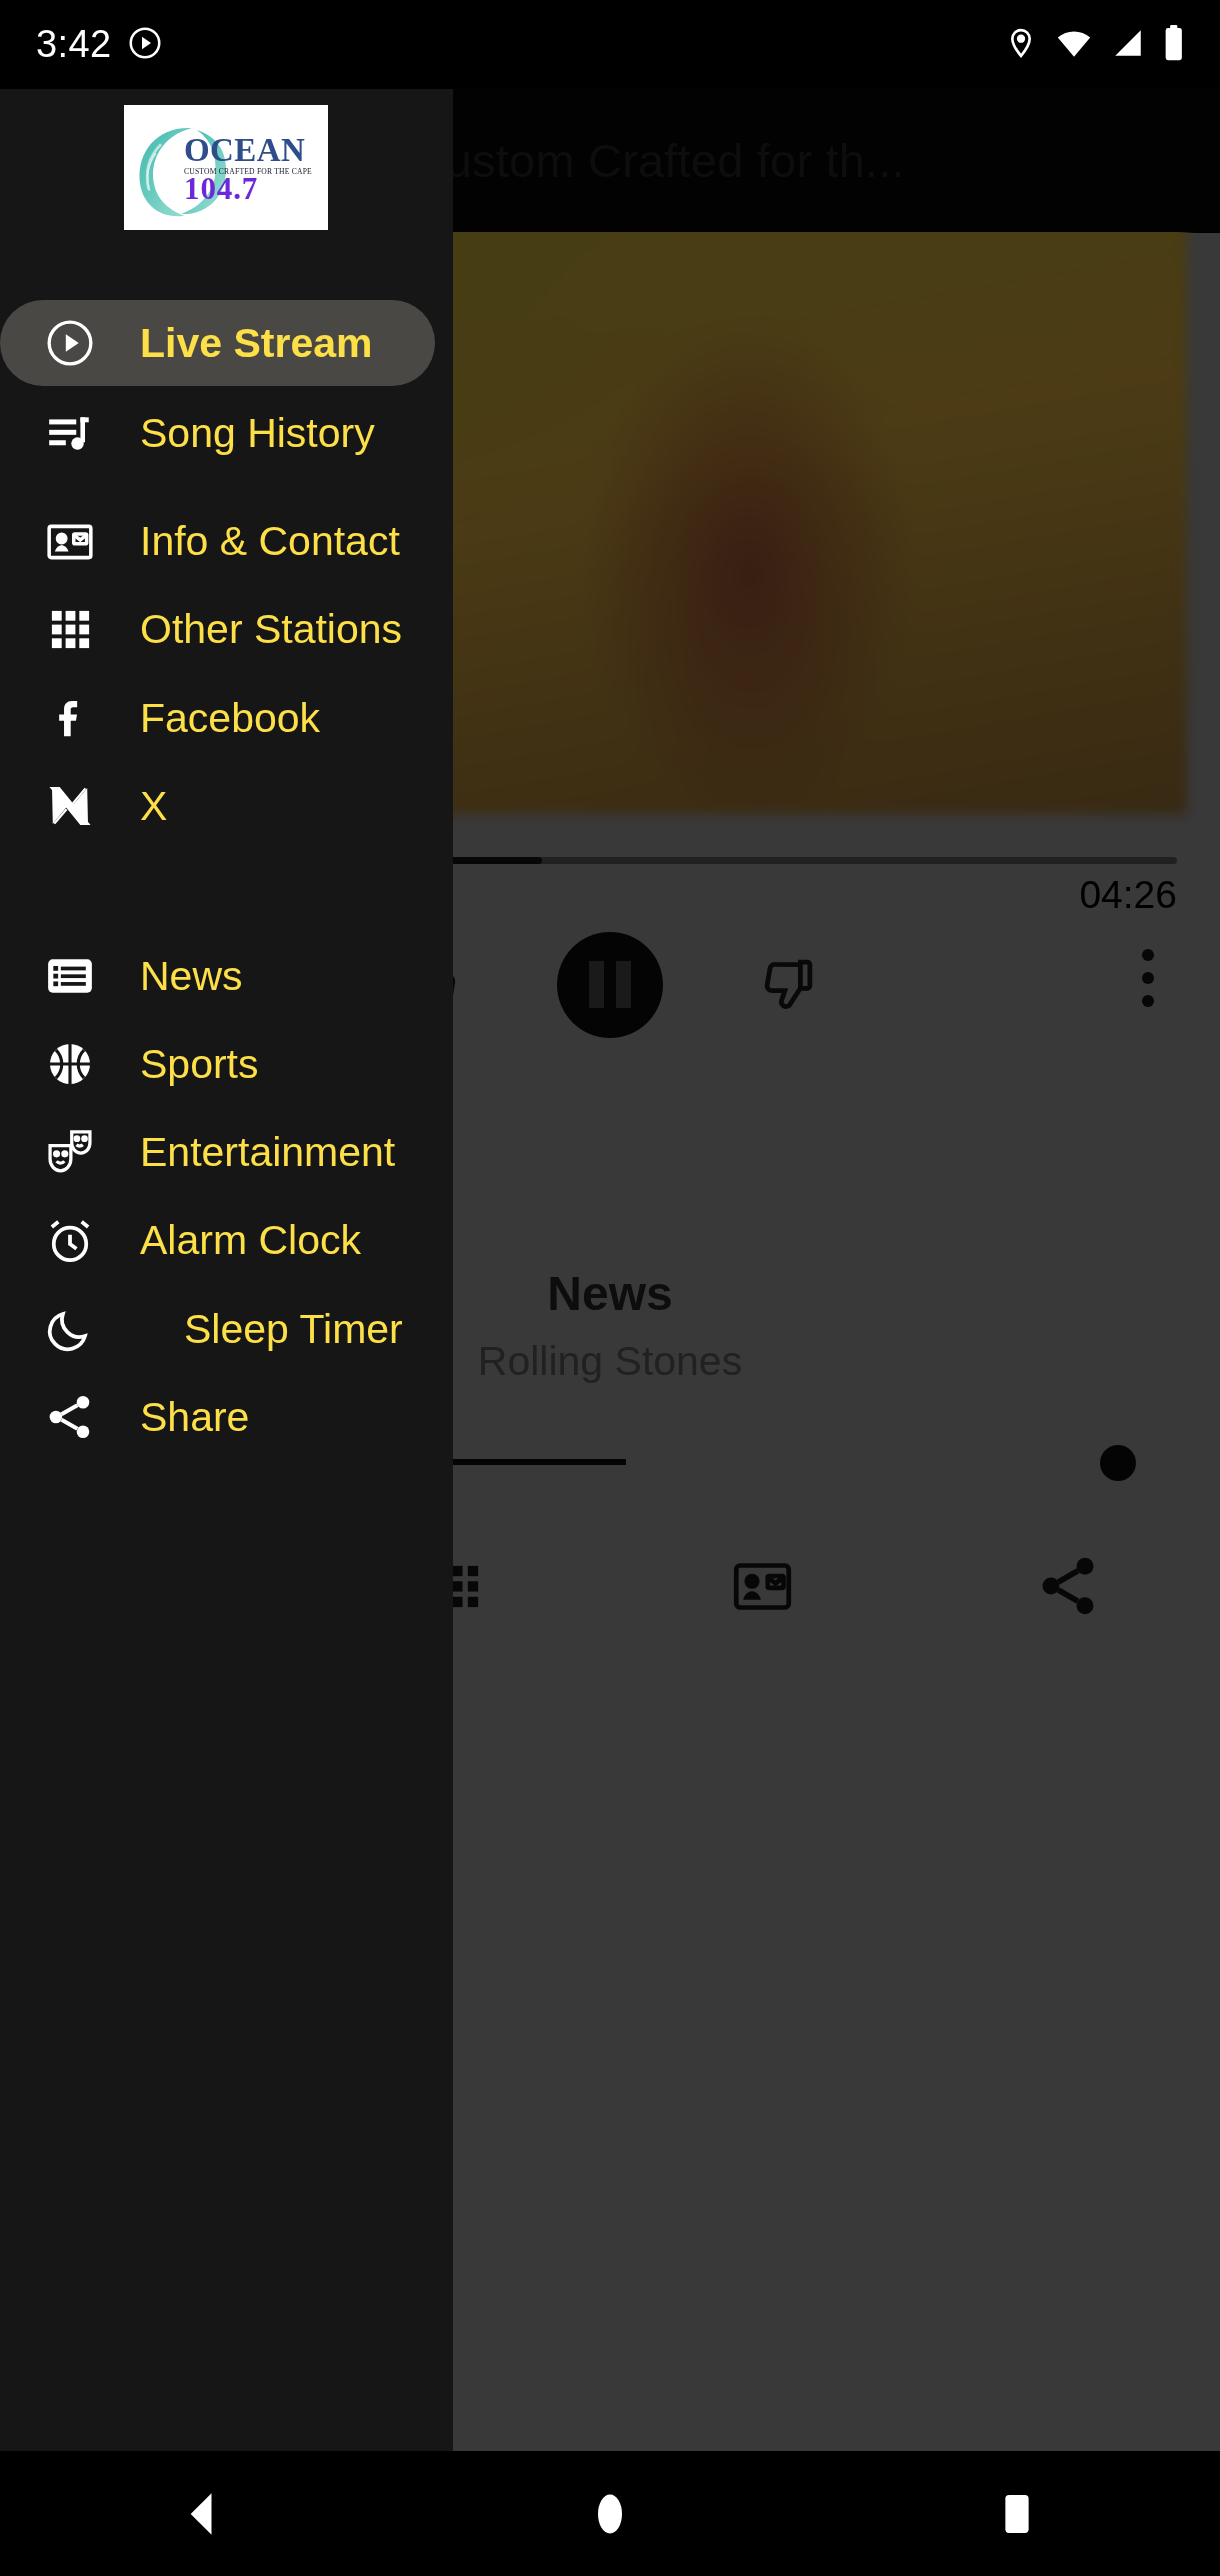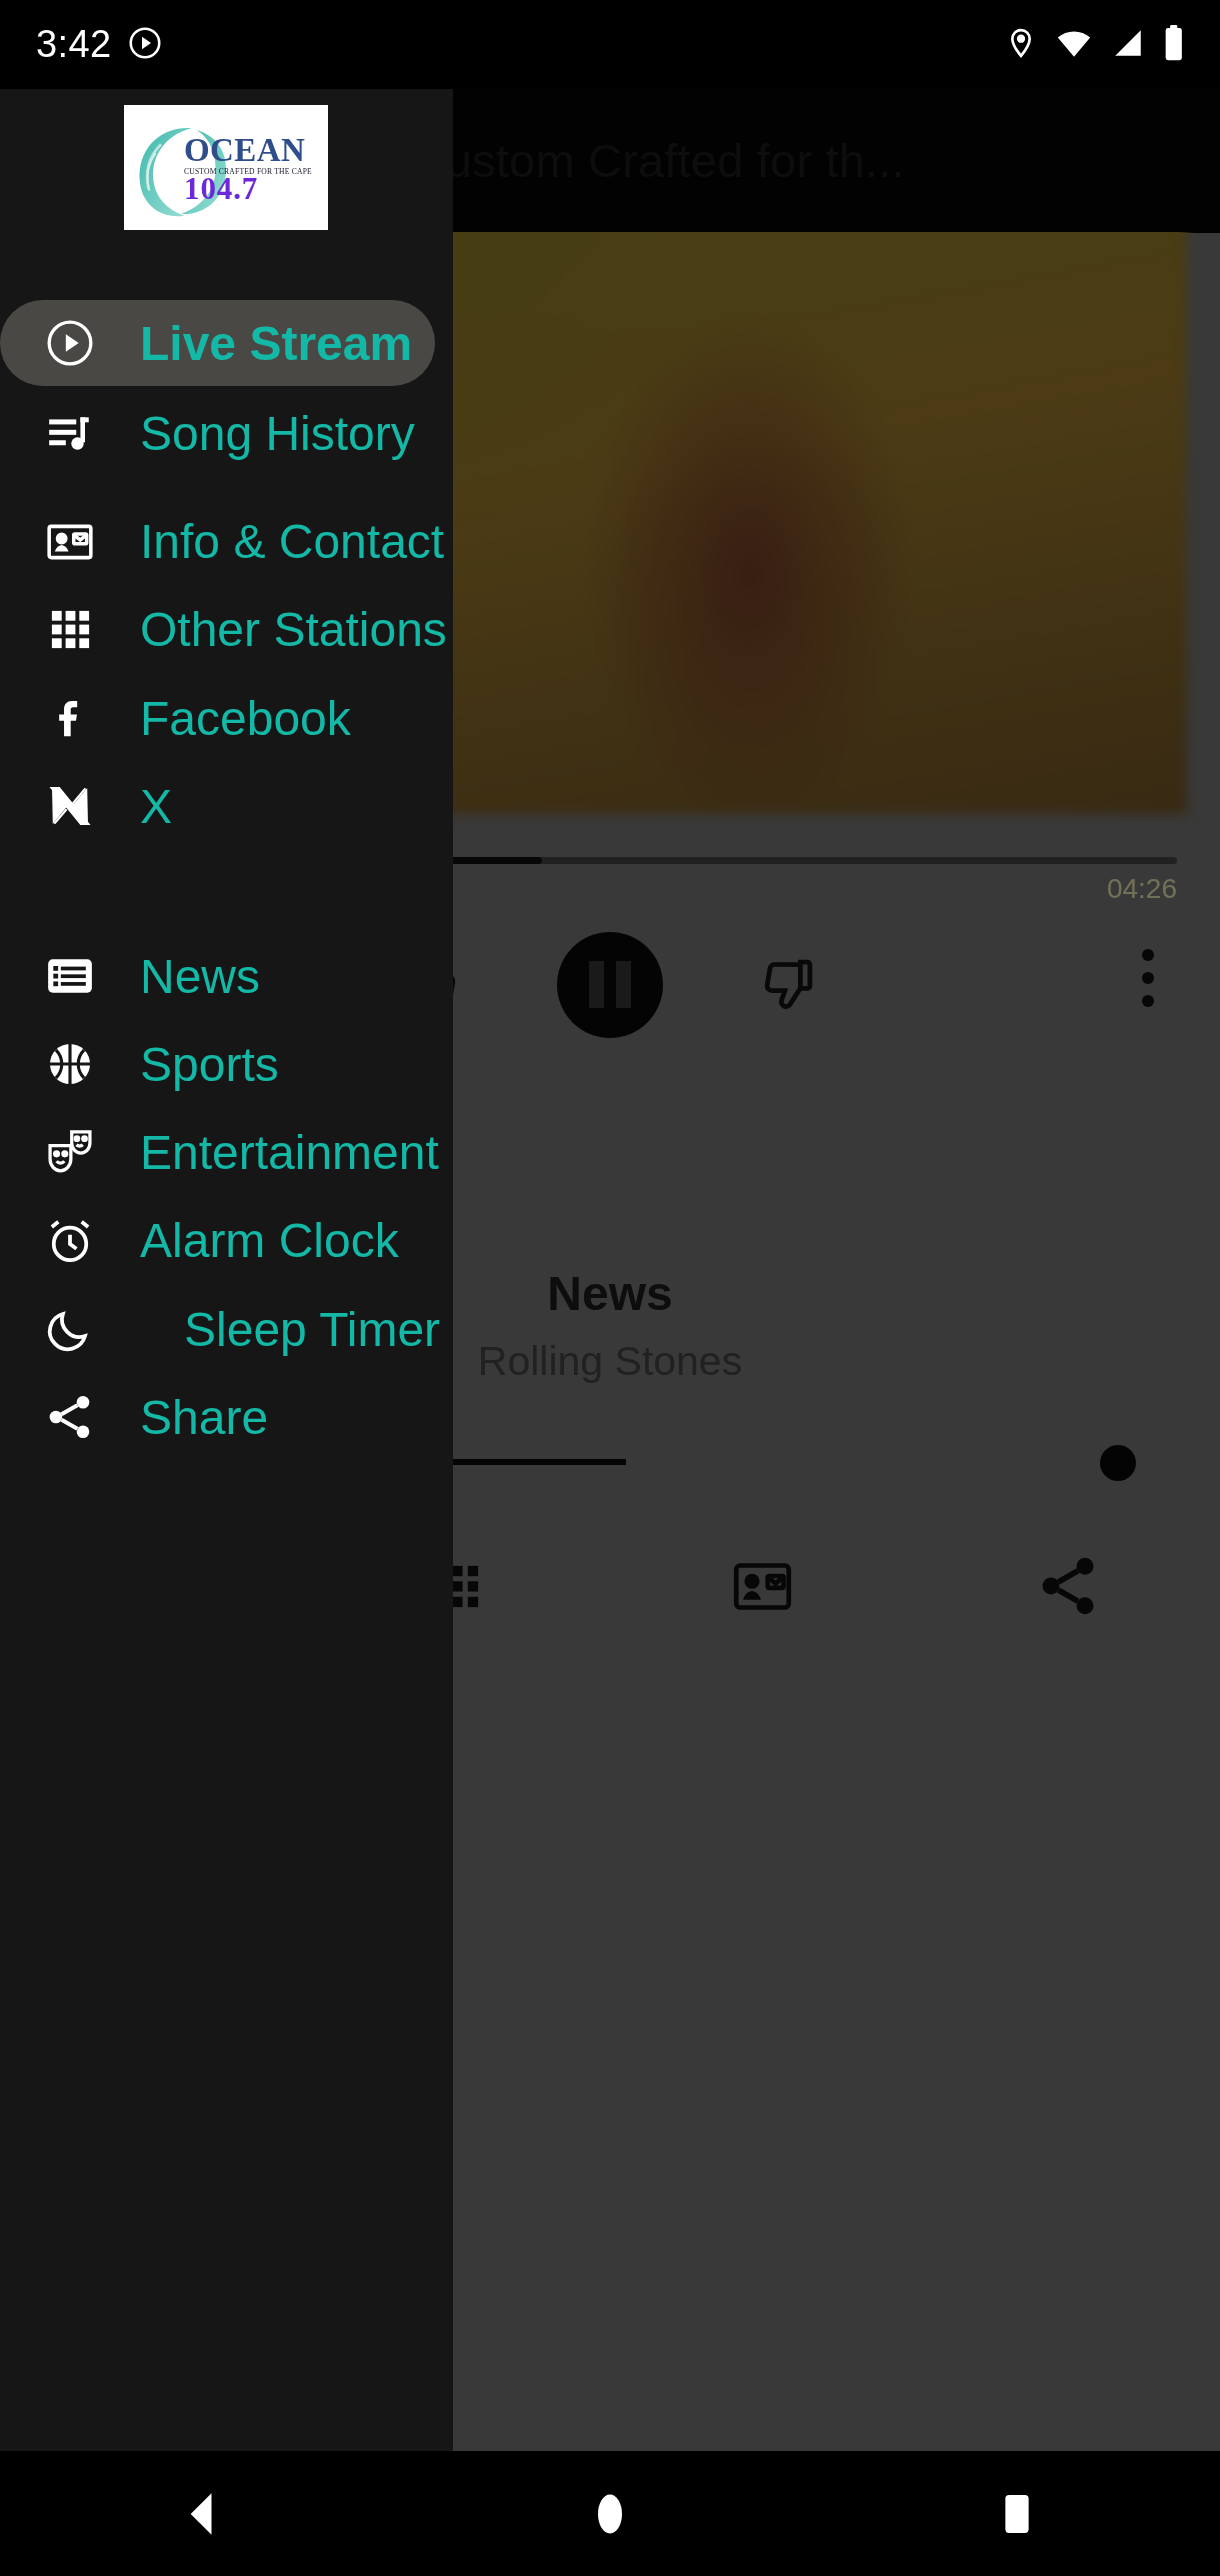--- a/index.html
+++ b/index.html
@@ -49,21 +49,21 @@
     filter:blur(5.4px);
   }
   .bg-scrub {
     position:absolute; left:43px; top:624px; width:1134px; height:7.2px;
     background:#4b4b4b; border-radius:3.6px;
   }
   .bg-scrub-fill { position:absolute; left:0; top:0; height:7.2px; width:44%; background:#111; border-radius:3.6px; }
   .bg-times {
     position:absolute; left:43px; top:640px; width:1134px;
     display:flex; justify-content:space-between;
-    color:#fef9c3; font-size:28px;
+    color:#000000; font-size:39px;
   }
   .bg-controls {
     position:absolute; left:0; top:689px; width:1220px; height:125px;
     display:flex; align-items:center; justify-content:center; gap:97px;
   }
   .bg-pausebtn {
     width:106px; height:106px; border-radius:50%;
     background:#0b0b0b; display:flex; align-items:center;
     justify-content:center; gap:12.5px;
   }
@@ -126,21 +126,21 @@
 
   .menu { position:relative; padding-top:0px; }
   .menu-item {
     position:relative; display:flex; align-items:center;
     height:81px; margin:0 0 0 0; padding-left:38px;
   }
   .menu-item .ic {
     width:64px; min-width:64px; display:flex; align-items:center; justify-content:center;
   }
   .menu-item .lbl {
-    margin-left:38px; color:#14b8a6; font-size:48px; white-space:nowrap;
+    margin-left:38px; color:#fde047; font-size:41px; white-space:nowrap;
   }
   .menu-item.active {
     background:#4a4844; border-radius:43px; margin-right:18px;
     height:86px;
   }
   .menu-item.active .lbl { font-weight:bold; }
 
   
   .navbar {
     position:absolute; bottom:0; left:0; width:1220px; height:125px;

